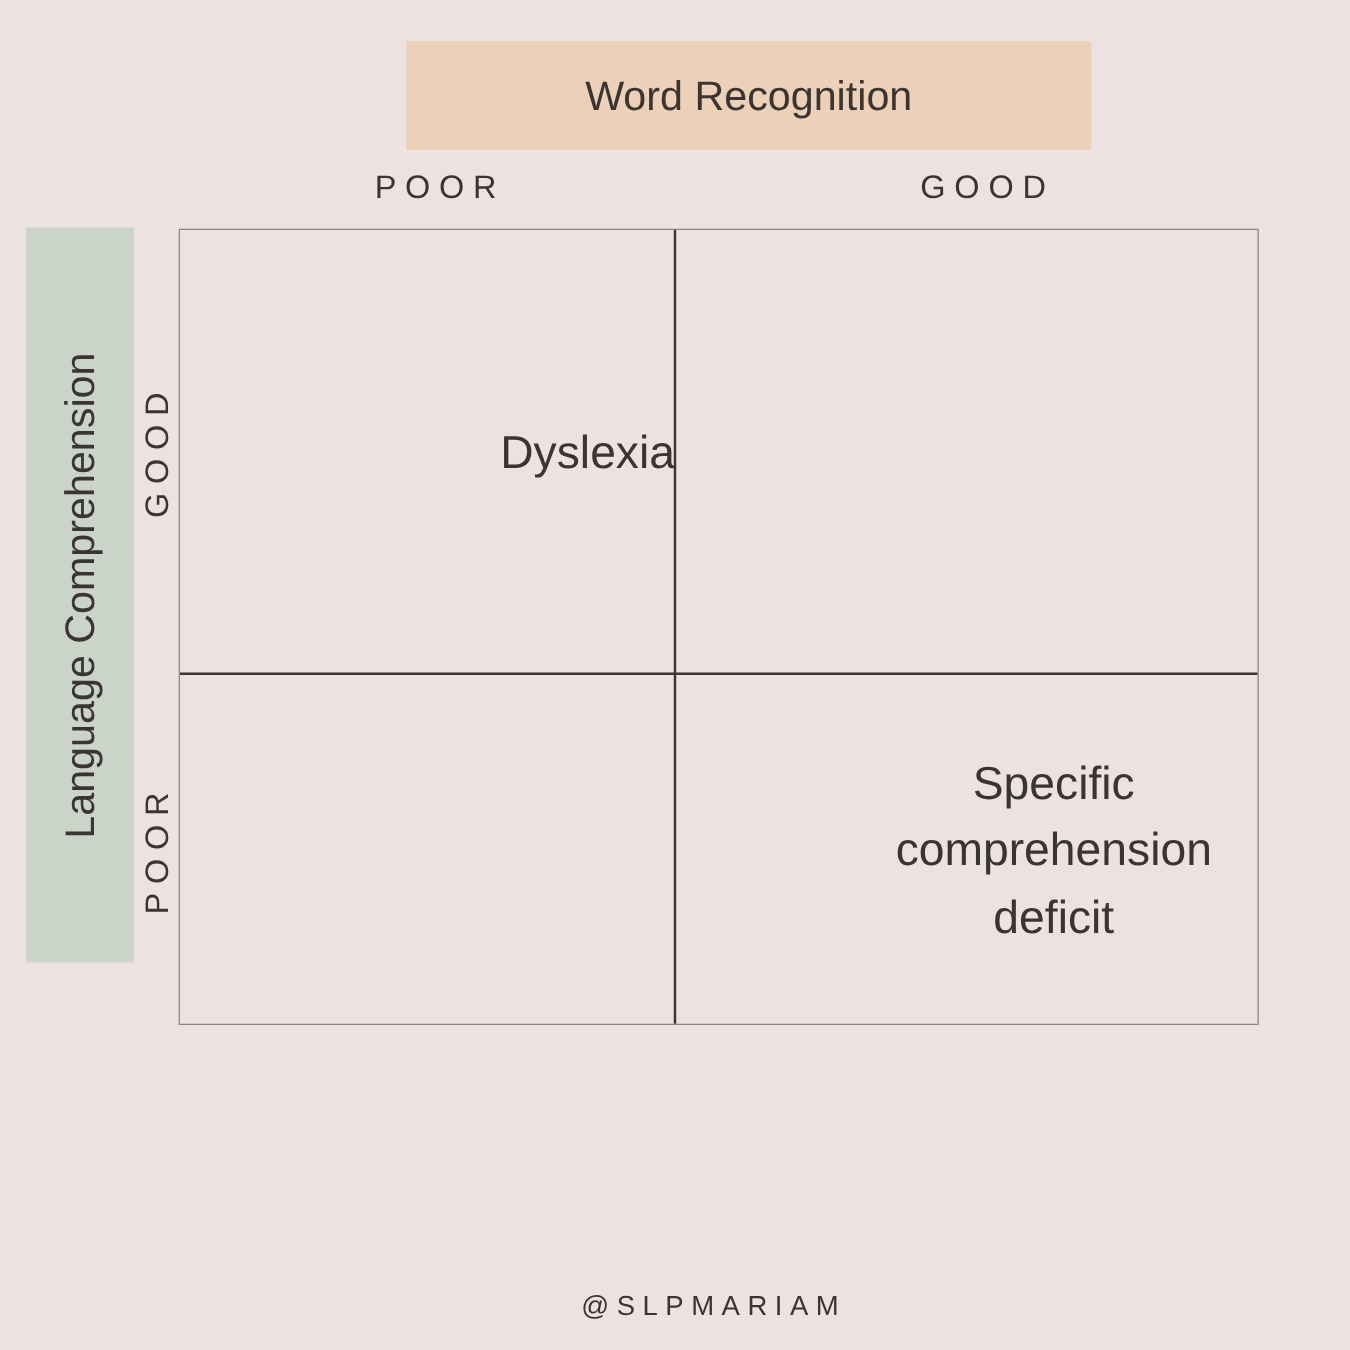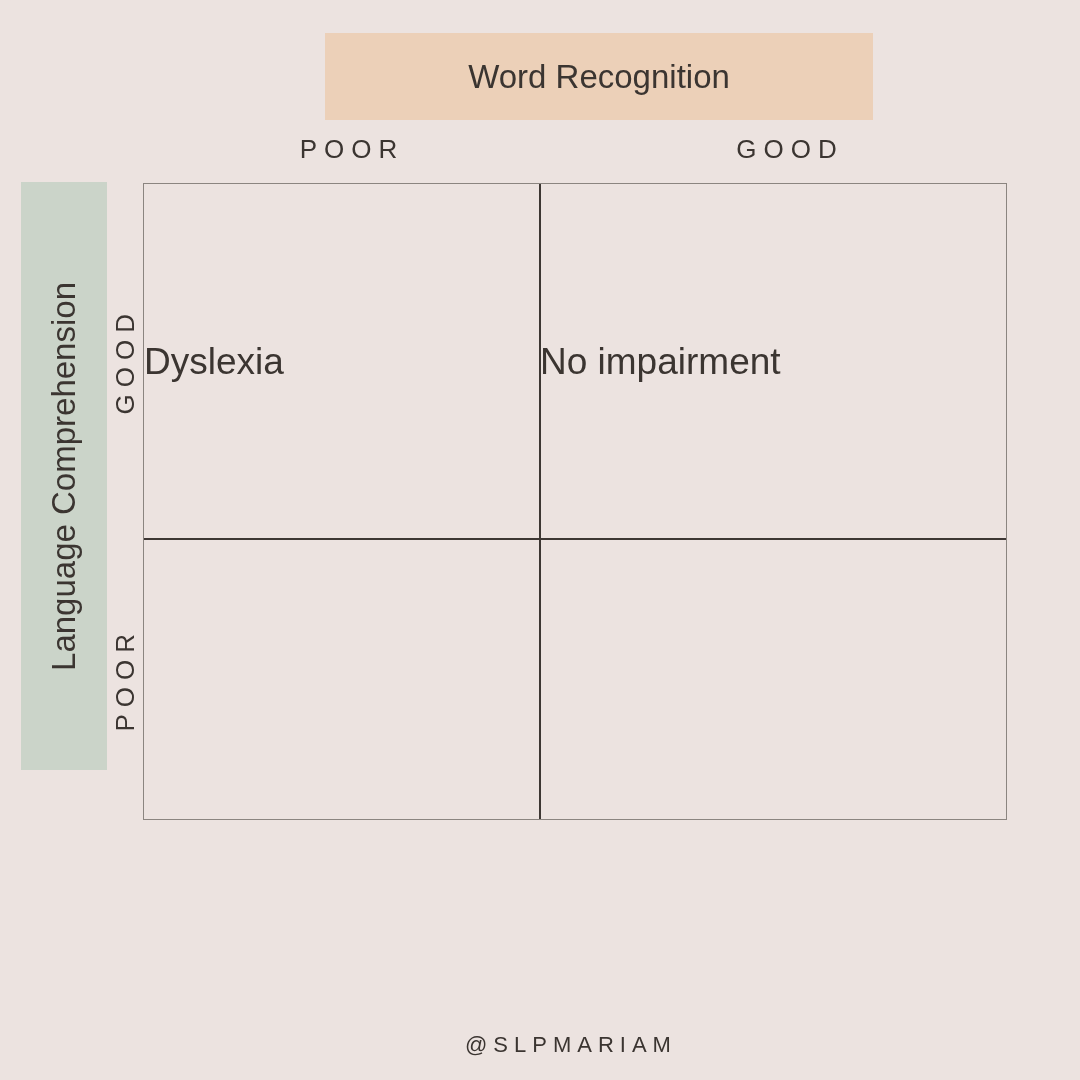--- a/index.html
+++ b/index.html
@@ -75,21 +75,21 @@
     background: #3d3733;
   }
   .grid .hline {
     position: absolute;
     top: 354px; left: 0; right: 0;
     height: 2px;
     background: #3d3733;
   }
   .quadrant {
     position: absolute;
-    display: flex; align-items: center; justify-content: flex-start;
+    display: flex; align-items: center; justify-content: flex-end;
     text-align: center;
     font-size: 37px;
     line-height: 1.45;
     color: #3b3531;
   }
   .quadrant.tl { left: 0;     top: 0;     width: 396px; height: 355px; }
   .quadrant.tr { left: 396px; top: 0;     width: 468px; height: 355px; }
   .quadrant.bl { left: 0;     top: 355px; width: 396px; height: 282px; }
   .quadrant.br { left: 396px; top: 355px; width: 468px; height: 282px; }
   .quadrant.br span { display: inline-block; max-width: 330px; }
@@ -128,20 +128,20 @@
     <span class="v-text">POOR</span>
   </div>
 
   <div class="grid">
     <div class="vline"></div>
     <div class="hline"></div>
 
     <div class="quadrant tl">
       <span>Dyslexia</span>
     </div>
-    <div class="quadrant tr">
-      <span>No impairment</span>
+    <div class="quadrant br">
+      <span>Specific comprehension deficit</span>
     </div>
   </div>
 
   <div class="footer">@SLPMARIAM</div>
 
 </div>
 
 </body></html>

